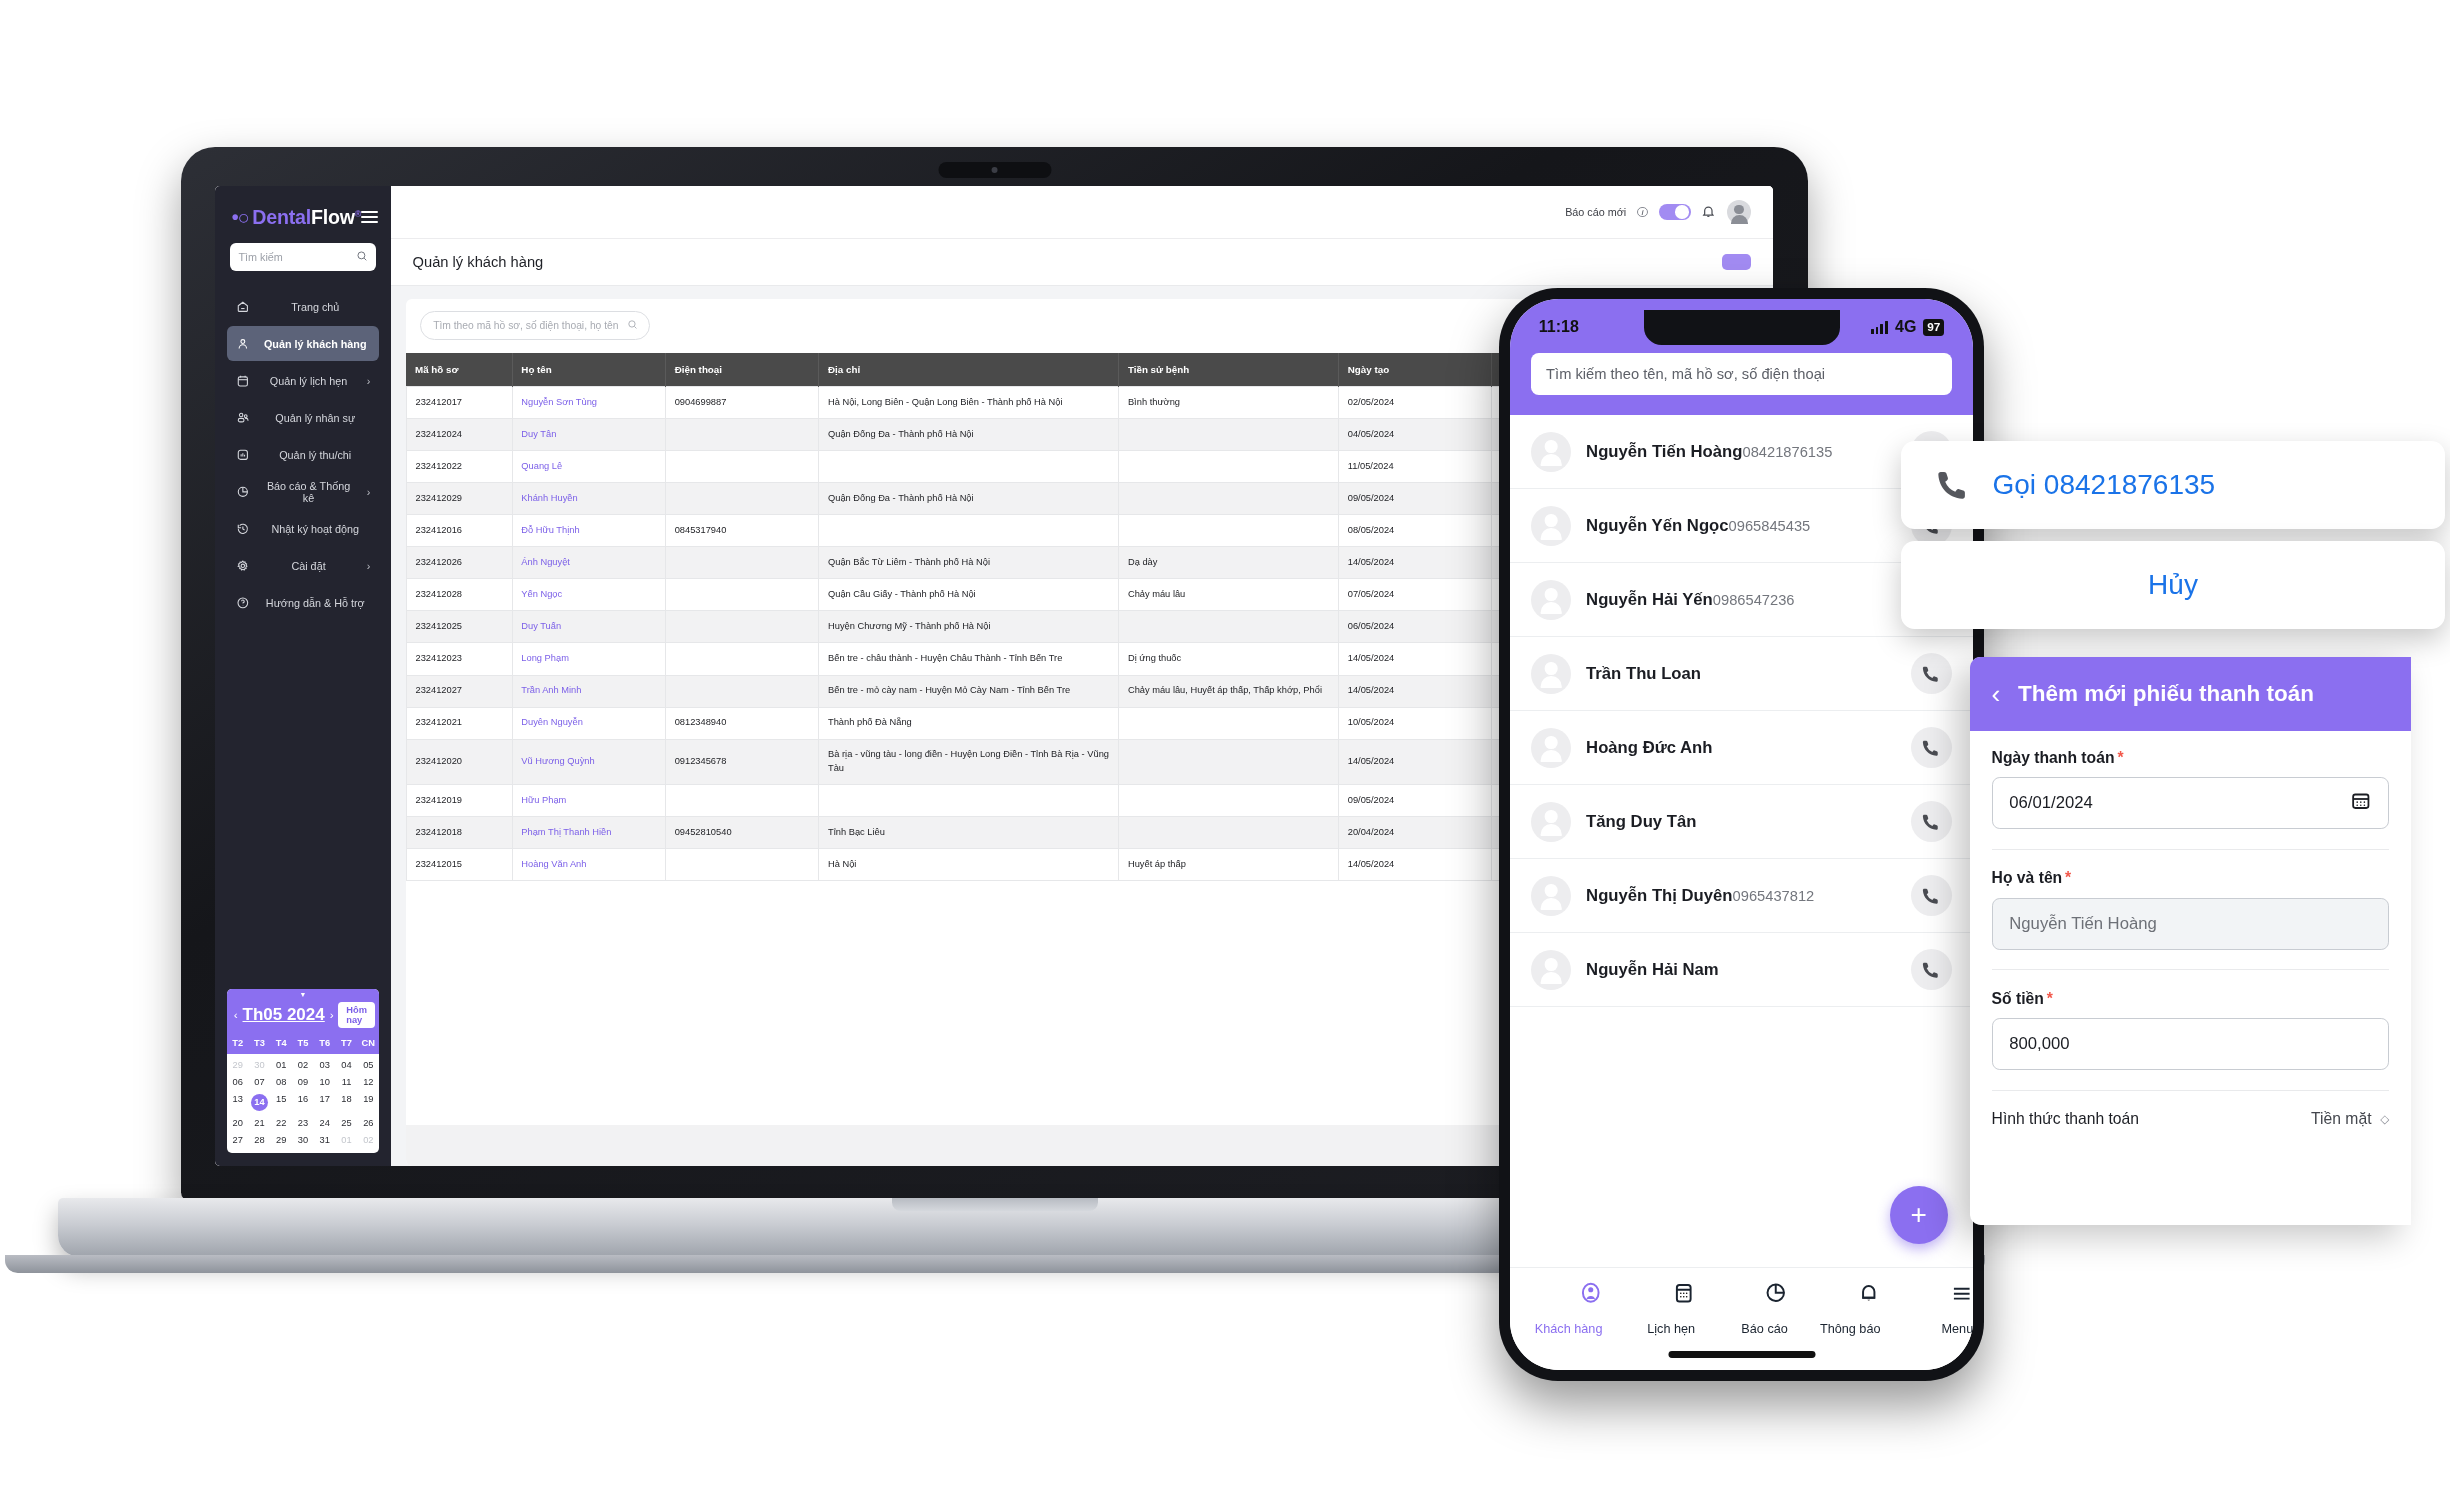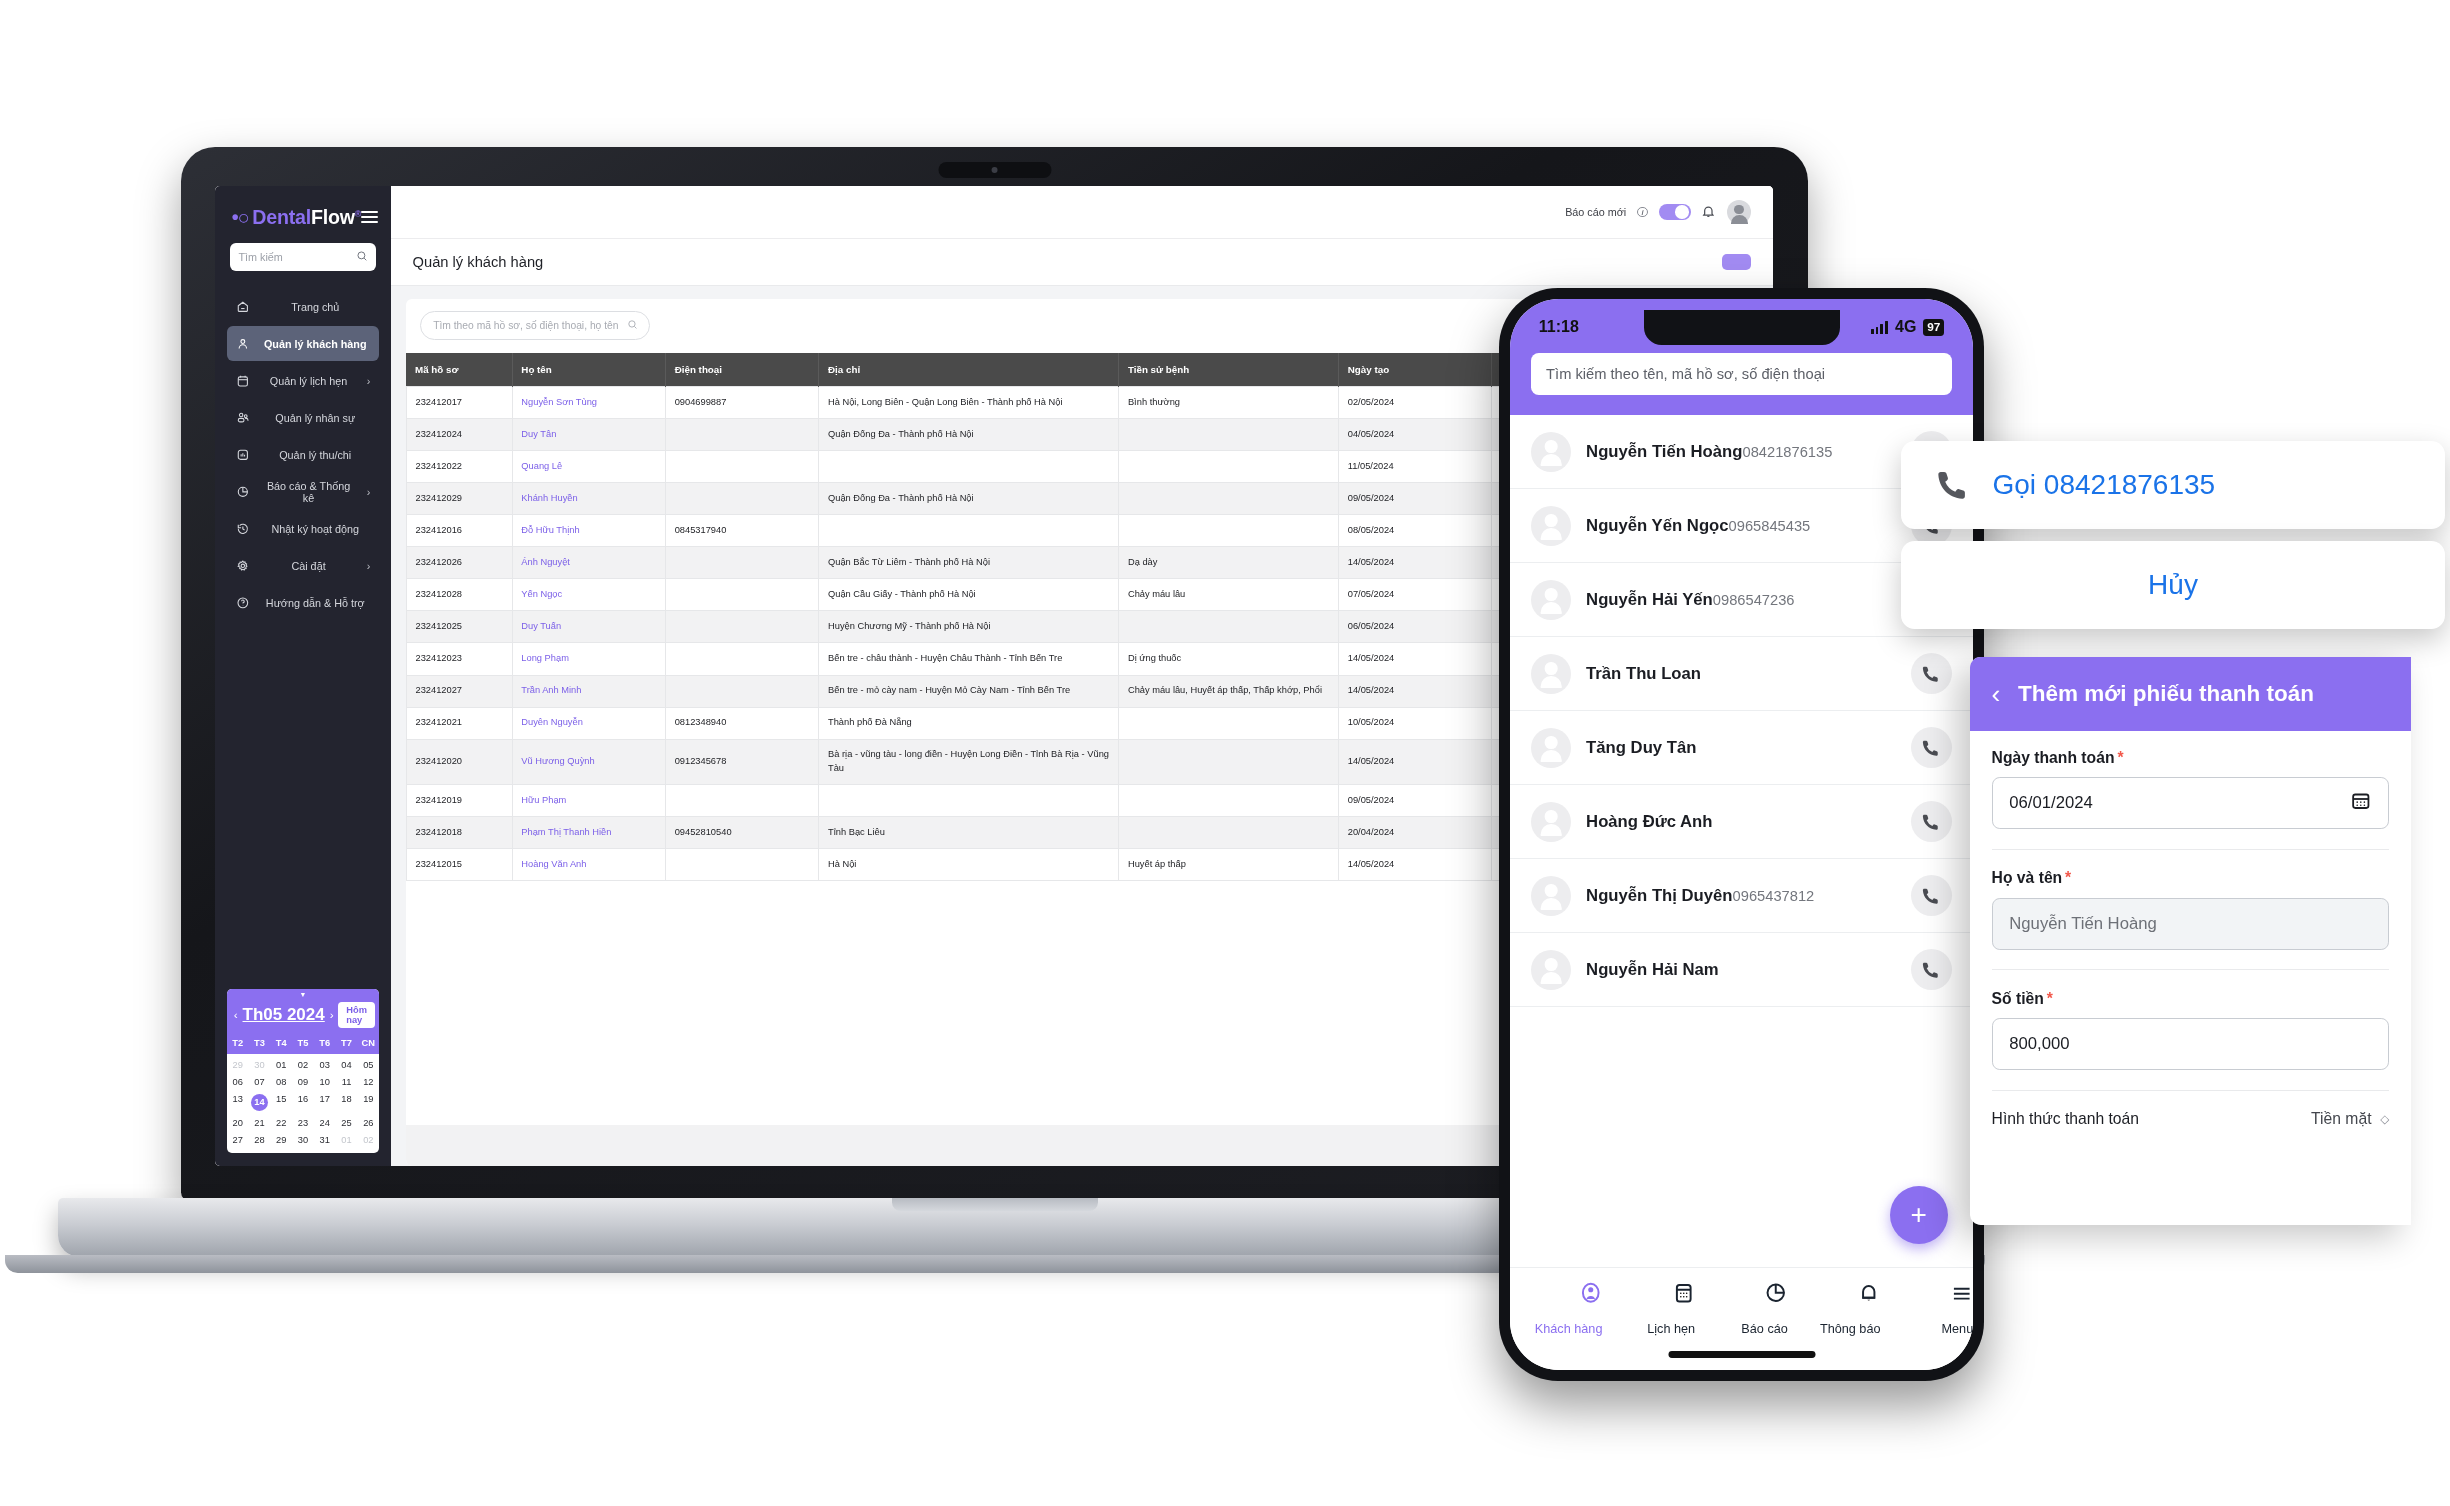--- a/index.html
+++ b/index.html
@@ -673,30 +673,30 @@
             <span class="c-av"></span>
             <span class="c-txt"><span class="c-name">Trần Thu Loan</span></span>
             <span class="c-call">
               <svg viewBox="0 0 24 24">
                 <path d="M6.3 3.5c.8 0 1.4.5 1.6 1.2l.9 2.7c.2.7 0 1.4-.6 1.8L7 10.1a12.4 12.4 0 0 0 6.9 6.9l.9-1.2c.4-.6 1.1-.8 1.8-.6l2.7.9c.7.2 1.2.8 1.2 1.6v2.4c0 1-.8 1.8-1.8 1.7C9.5 21.1 2.9 14.5 2.3 5.3 2.2 4.3 3 3.5 4 3.5z"></path>
               </svg>
             </span>
           </div>
           <div class="contact">
             <span class="c-av"></span>
-            <span class="c-txt"><span class="c-name">Tăng Duy Tân</span></span>
+            <span class="c-txt"><span class="c-name">Hoàng Đức Anh</span></span>
             <span class="c-call">
               <svg viewBox="0 0 24 24">
                 <path d="M6.3 3.5c.8 0 1.4.5 1.6 1.2l.9 2.7c.2.7 0 1.4-.6 1.8L7 10.1a12.4 12.4 0 0 0 6.9 6.9l.9-1.2c.4-.6 1.1-.8 1.8-.6l2.7.9c.7.2 1.2.8 1.2 1.6v2.4c0 1-.8 1.8-1.8 1.7C9.5 21.1 2.9 14.5 2.3 5.3 2.2 4.3 3 3.5 4 3.5z"></path>
               </svg>
             </span>
           </div>
           <div class="contact">
             <span class="c-av"></span>
-            <span class="c-txt"><span class="c-name">Hoàng Đức Anh</span></span>
+            <span class="c-txt"><span class="c-name">Tăng Duy Tân</span></span>
             <span class="c-call">
               <svg viewBox="0 0 24 24">
                 <path d="M6.3 3.5c.8 0 1.4.5 1.6 1.2l.9 2.7c.2.7 0 1.4-.6 1.8L7 10.1a12.4 12.4 0 0 0 6.9 6.9l.9-1.2c.4-.6 1.1-.8 1.8-.6l2.7.9c.7.2 1.2.8 1.2 1.6v2.4c0 1-.8 1.8-1.8 1.7C9.5 21.1 2.9 14.5 2.3 5.3 2.2 4.3 3 3.5 4 3.5z"></path>
               </svg>
             </span>
           </div>
           <div class="contact">
             <span class="c-av"></span>
             <span class="c-txt"><span class="c-name">Nguyễn Thị Duyên</span><span class="c-phone">0965437812</span></span>
             <span class="c-call">

